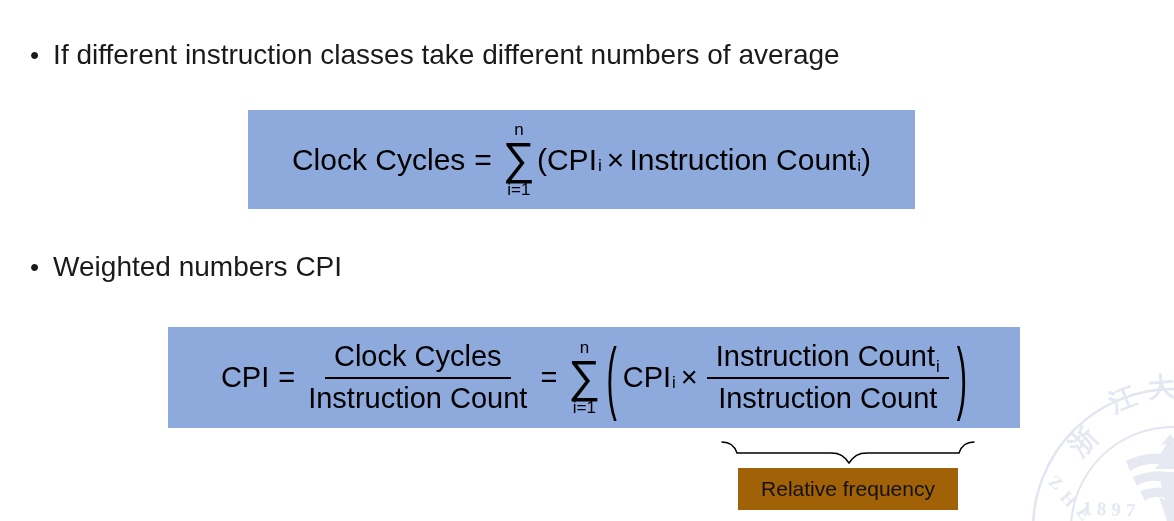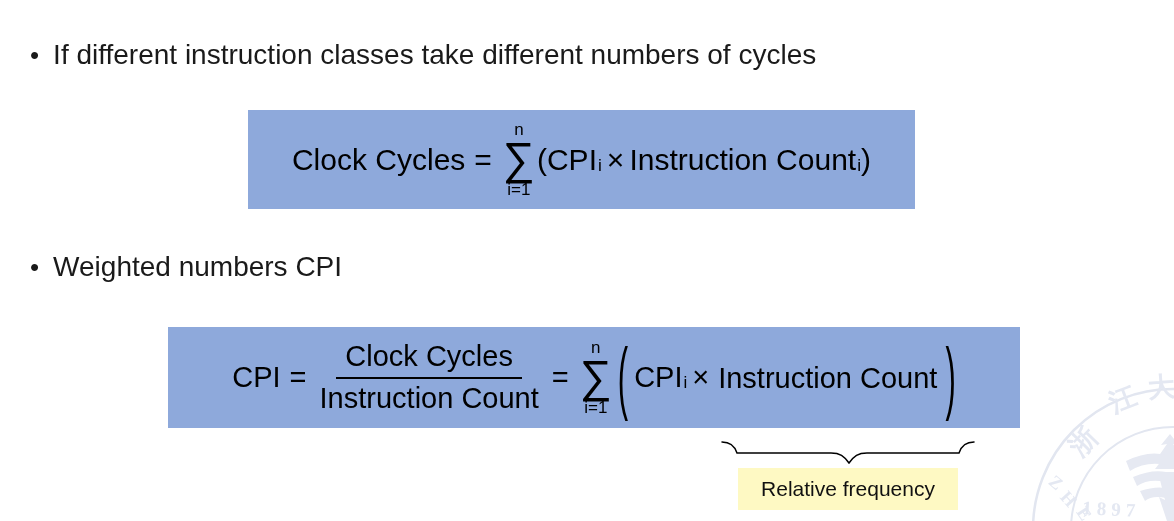--- a/index.html
+++ b/index.html
@@ -87,21 +87,21 @@
   .bp-close { margin-left: 4px; }
 
   
   .brace-svg { position: absolute; left: 719px; top: 438px; }
 
   
   .rel-box {
     position: absolute;
     left: 738px; top: 468px;
     width: 220px; height: 42px;
-    background: #fef9c3;
+    background: #a16207;
     display: flex; align-items: center; justify-content: center;
     font-size: 21px;
     color: #111;
   }
 
   
   .seal-svg { position: absolute; left: 1000px; top: 330px; }
   .seal-svg text {
     font-family: "Liberation Serif", serif;
     fill: #e4e8f2;
@@ -110,21 +110,21 @@
   .seal-shape { fill: #e6e9f2; }
   .seal-ring { fill: none; stroke: #e2e6f0; }
 </style>
 </head>
 <body>
 
 <div class="slide">
 
   <div class="bullet b1">
     <span class="marker">•</span>
-    <span>If different instruction classes take different numbers of cycles</span>
+    <span>If different instruction classes take different numbers of average</span>
   </div>
 
   <div class="formula-box fb1">
     <div class="formula">
       <span>Clock Cycles</span>
       <span class="eq">=</span>
       <span class="sum">
         <span class="upper">n</span>
         <span class="sigma">∑</span>
         <span class="lower">i=1</span>
@@ -156,20 +156,21 @@
       <span class="sum">
         <span class="upper">n</span>
         <span class="sigma">∑</span>
         <span class="lower">i=1</span>
       </span>
       <span class="bp bp-open">(</span>
       <span>CPI</span>
       <span class="sb">i</span>
       <span class="times">×</span>
       <span class="frac">
+        <span class="num"><span>Instruction Count</span><span class="sb">i</span></span>
         <span class="den">Instruction Count</span>
       </span>
       <span class="bp bp-close">)</span>
     </div>
   </div>
 
   <svg class="brace-svg" width="258" height="28" viewBox="0 0 258 28">
     <path d="M3,4 C12,4 16,9 18,15 L112,15 C121,15 125,18 130,25 C135,18 139,15 148,15 L240,15 C242,9 246,4 255,4" fill="none" stroke="#000000" stroke-width="1.5" stroke-linecap="round"></path>
   </svg>
 

